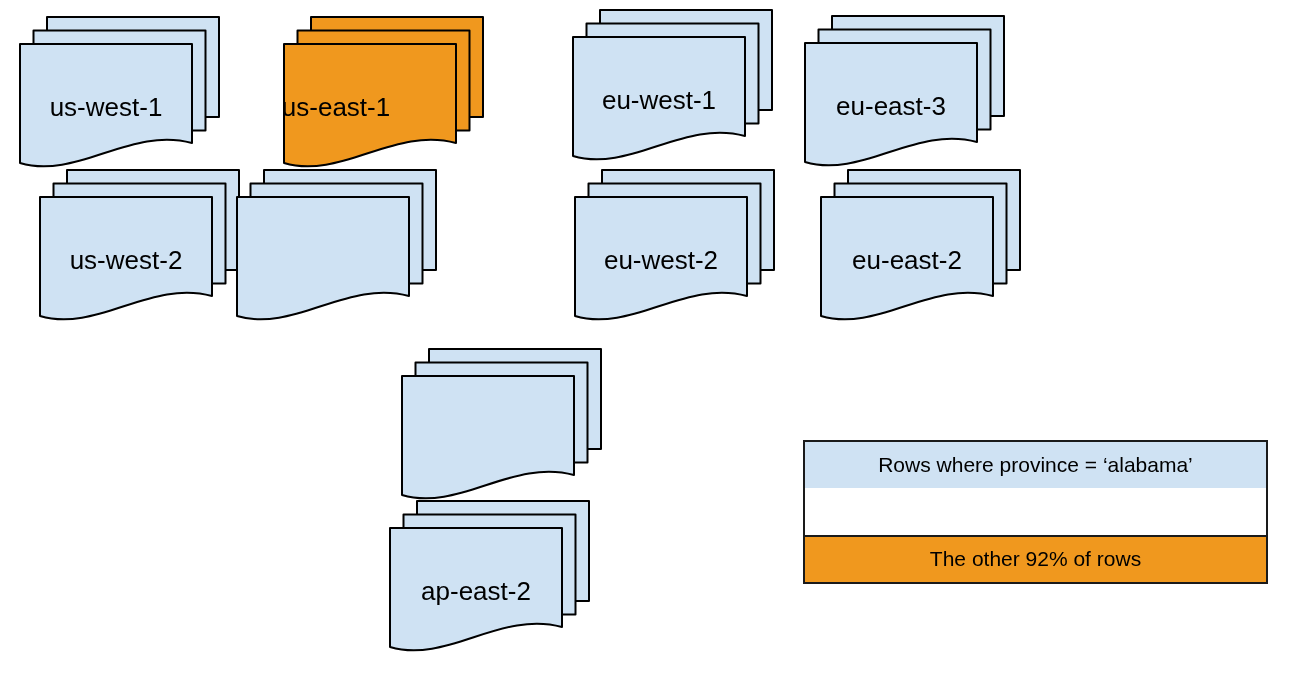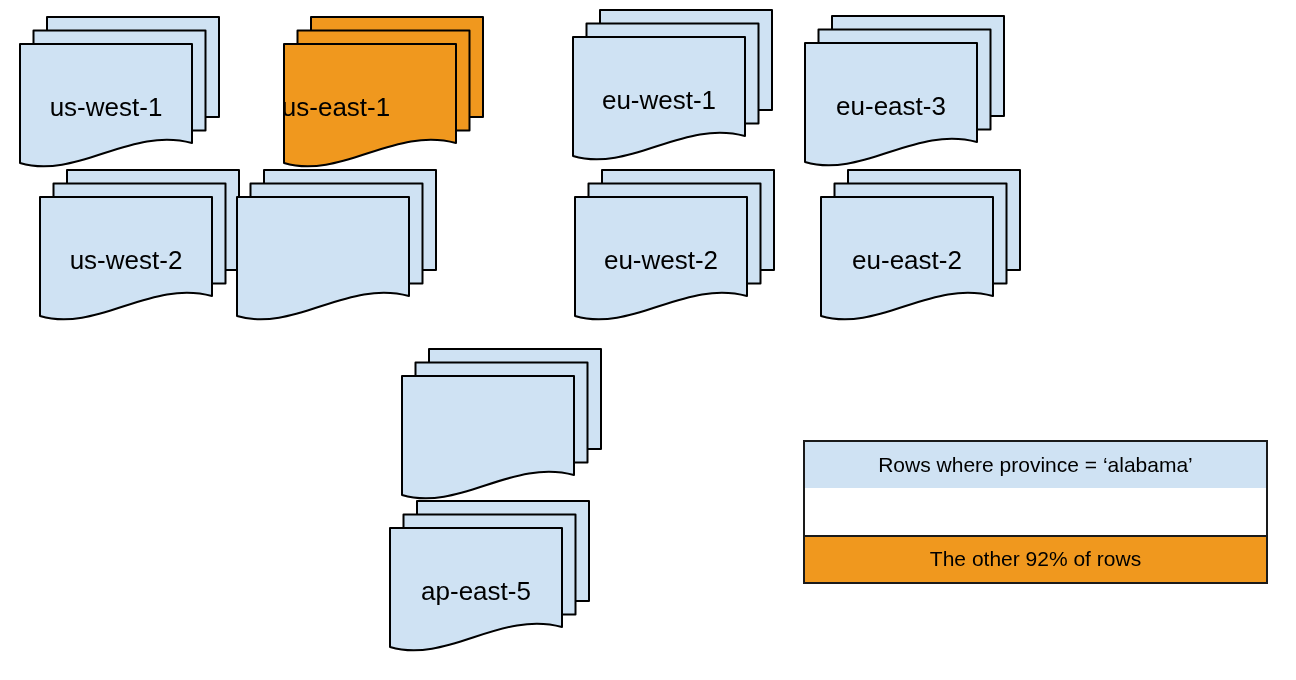--- a/index.html
+++ b/index.html
@@ -141,21 +141,21 @@
   <div class="stack blue" style="left:401px; top:348px;">
     <svg width="202" height="158" viewBox="0 0 202 158">
         <use href="#doc-stack-shape"></use>
       </svg>
   </div>
 
   <div class="stack blue" style="left:389px; top:500px;">
     <svg width="202" height="158" viewBox="0 0 202 158">
         <use href="#doc-stack-shape"></use>
       </svg>
-    <div class="stack-label">ap-east-5</div>
+    <div class="stack-label">ap-east-2</div>
   </div>
 
   <div class="legend">
     <div class="legend-row blue">
       <span>Rows where province = ‘alabama’</span>
     </div>
     <div class="legend-row orange">
       <span>The other 92% of rows</span>
     </div>
   </div>

